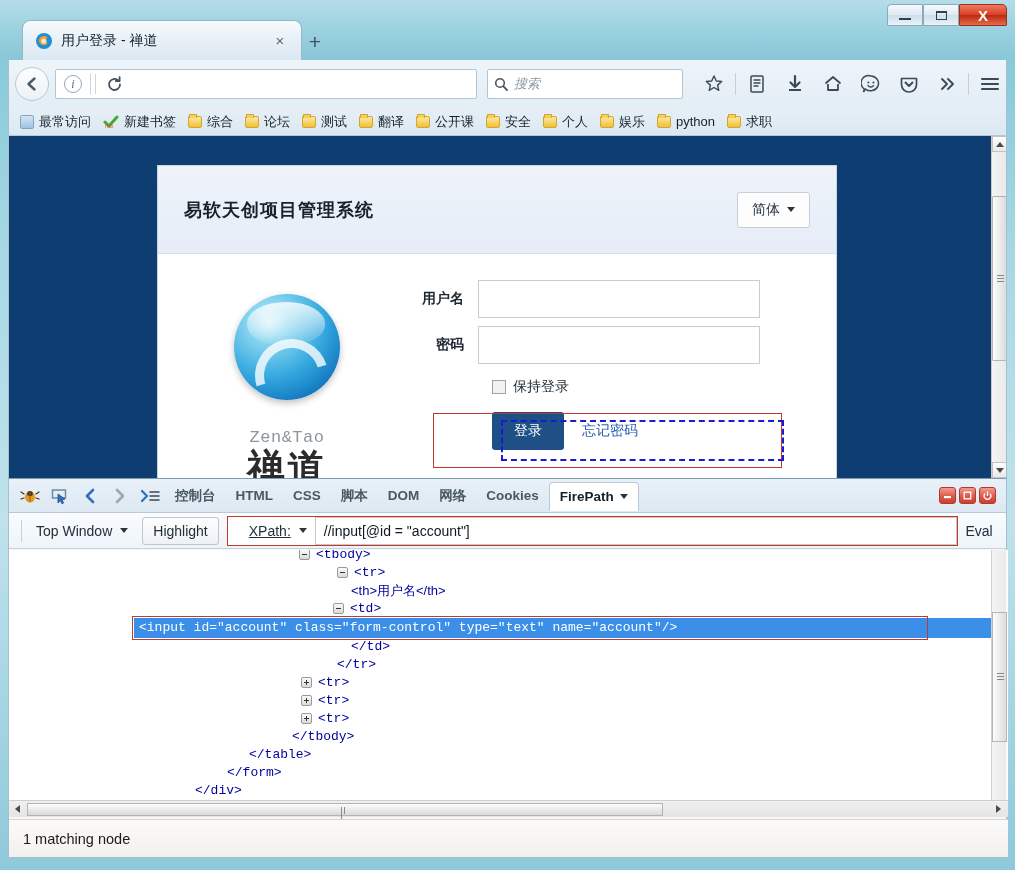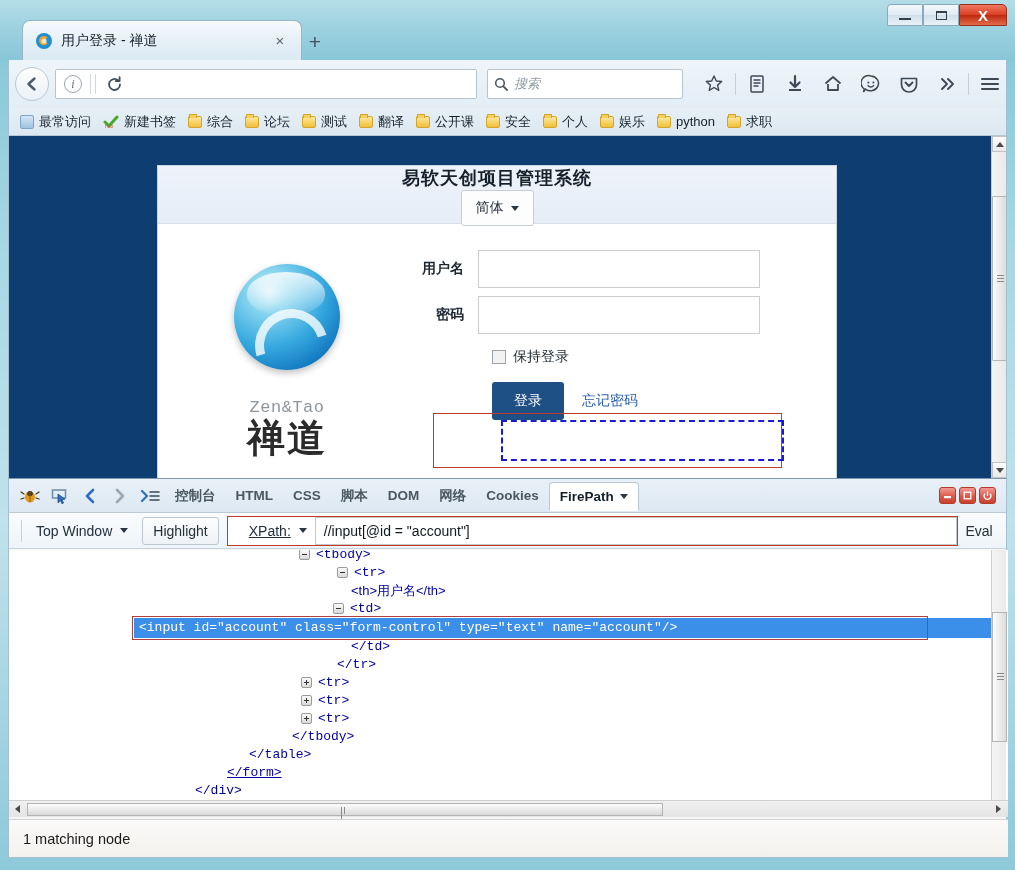--- a/index.html
+++ b/index.html
@@ -138,23 +138,23 @@
   }
   #pagecanvas {
     position:absolute; left:0; top:0; width:984px; height:342px;
     background:#0d3d71;
   }
   .login-panel {
     position:absolute; left:148px; top:29px; width:680px; height:400px;
     background:#fff; border:1px solid #c9d6e2;
   }
   .lp-head {
-    height:58px; background:linear-gradient(180deg,#eef3fa 0%, #e6edf7 100%);
+    height:88px; background:linear-gradient(180deg,#eef3fa 0%, #e6edf7 100%);
     border-bottom:1px solid #d5dfe9;
-    display:flex; align-items:center; justify-content:space-between; padding:0 26px;flex-direction:column;
+    display:flex; align-items:center; justify-content:space-between; padding:0 26px;
   }
   .lp-title { font-size:18px; font-weight:bold; color:#17212b; letter-spacing:1px; }
   .lang-btn {
     border:1px solid #c6ced6; background:#fdfdfd; border-radius:3px;
     padding:8px 14px; font-size:14px; color:#2a3540; display:flex; align-items:center; gap:7px;
   }
   .caret { width:0;height:0;border-left:4px solid transparent;border-right:4px solid transparent;border-top:5px solid #2a3540; }
   .lp-body { display:flex; padding:26px 0 0 0; }
   .lp-left { width:258px; display:flex; flex-direction:column; align-items:center; padding-top:14px; }
   .zt-orb {
@@ -671,21 +671,21 @@
       </div>
       <div class="tline" style="left:292px; top:160px;">
         <span class="twist plus"></span><span>&lt;tr&gt;</span>
       </div>
       <div class="tline" style="left:283px; top:178px;">
         <span>&lt;/tbody&gt;</span>
       </div>
       <div class="tline" style="left:240px; top:196px;">
         <span>&lt;/table&gt;</span>
       </div>
-      <div class="tline" style="left:218px; top:214px;text-decoration:underline;">
+      <div class="tline" style="left:218px; top:214px;">
         <span>&lt;/form&gt;</span>
       </div>
       <div class="tline" style="left:186px; top:232px;">
         <span>&lt;/div&gt;</span>
       </div>
       <div class="tline" style="left:156px; top:250px; opacity:.5;">
         <span>&lt;/div&gt;</span>
       </div>
     </div>
 

